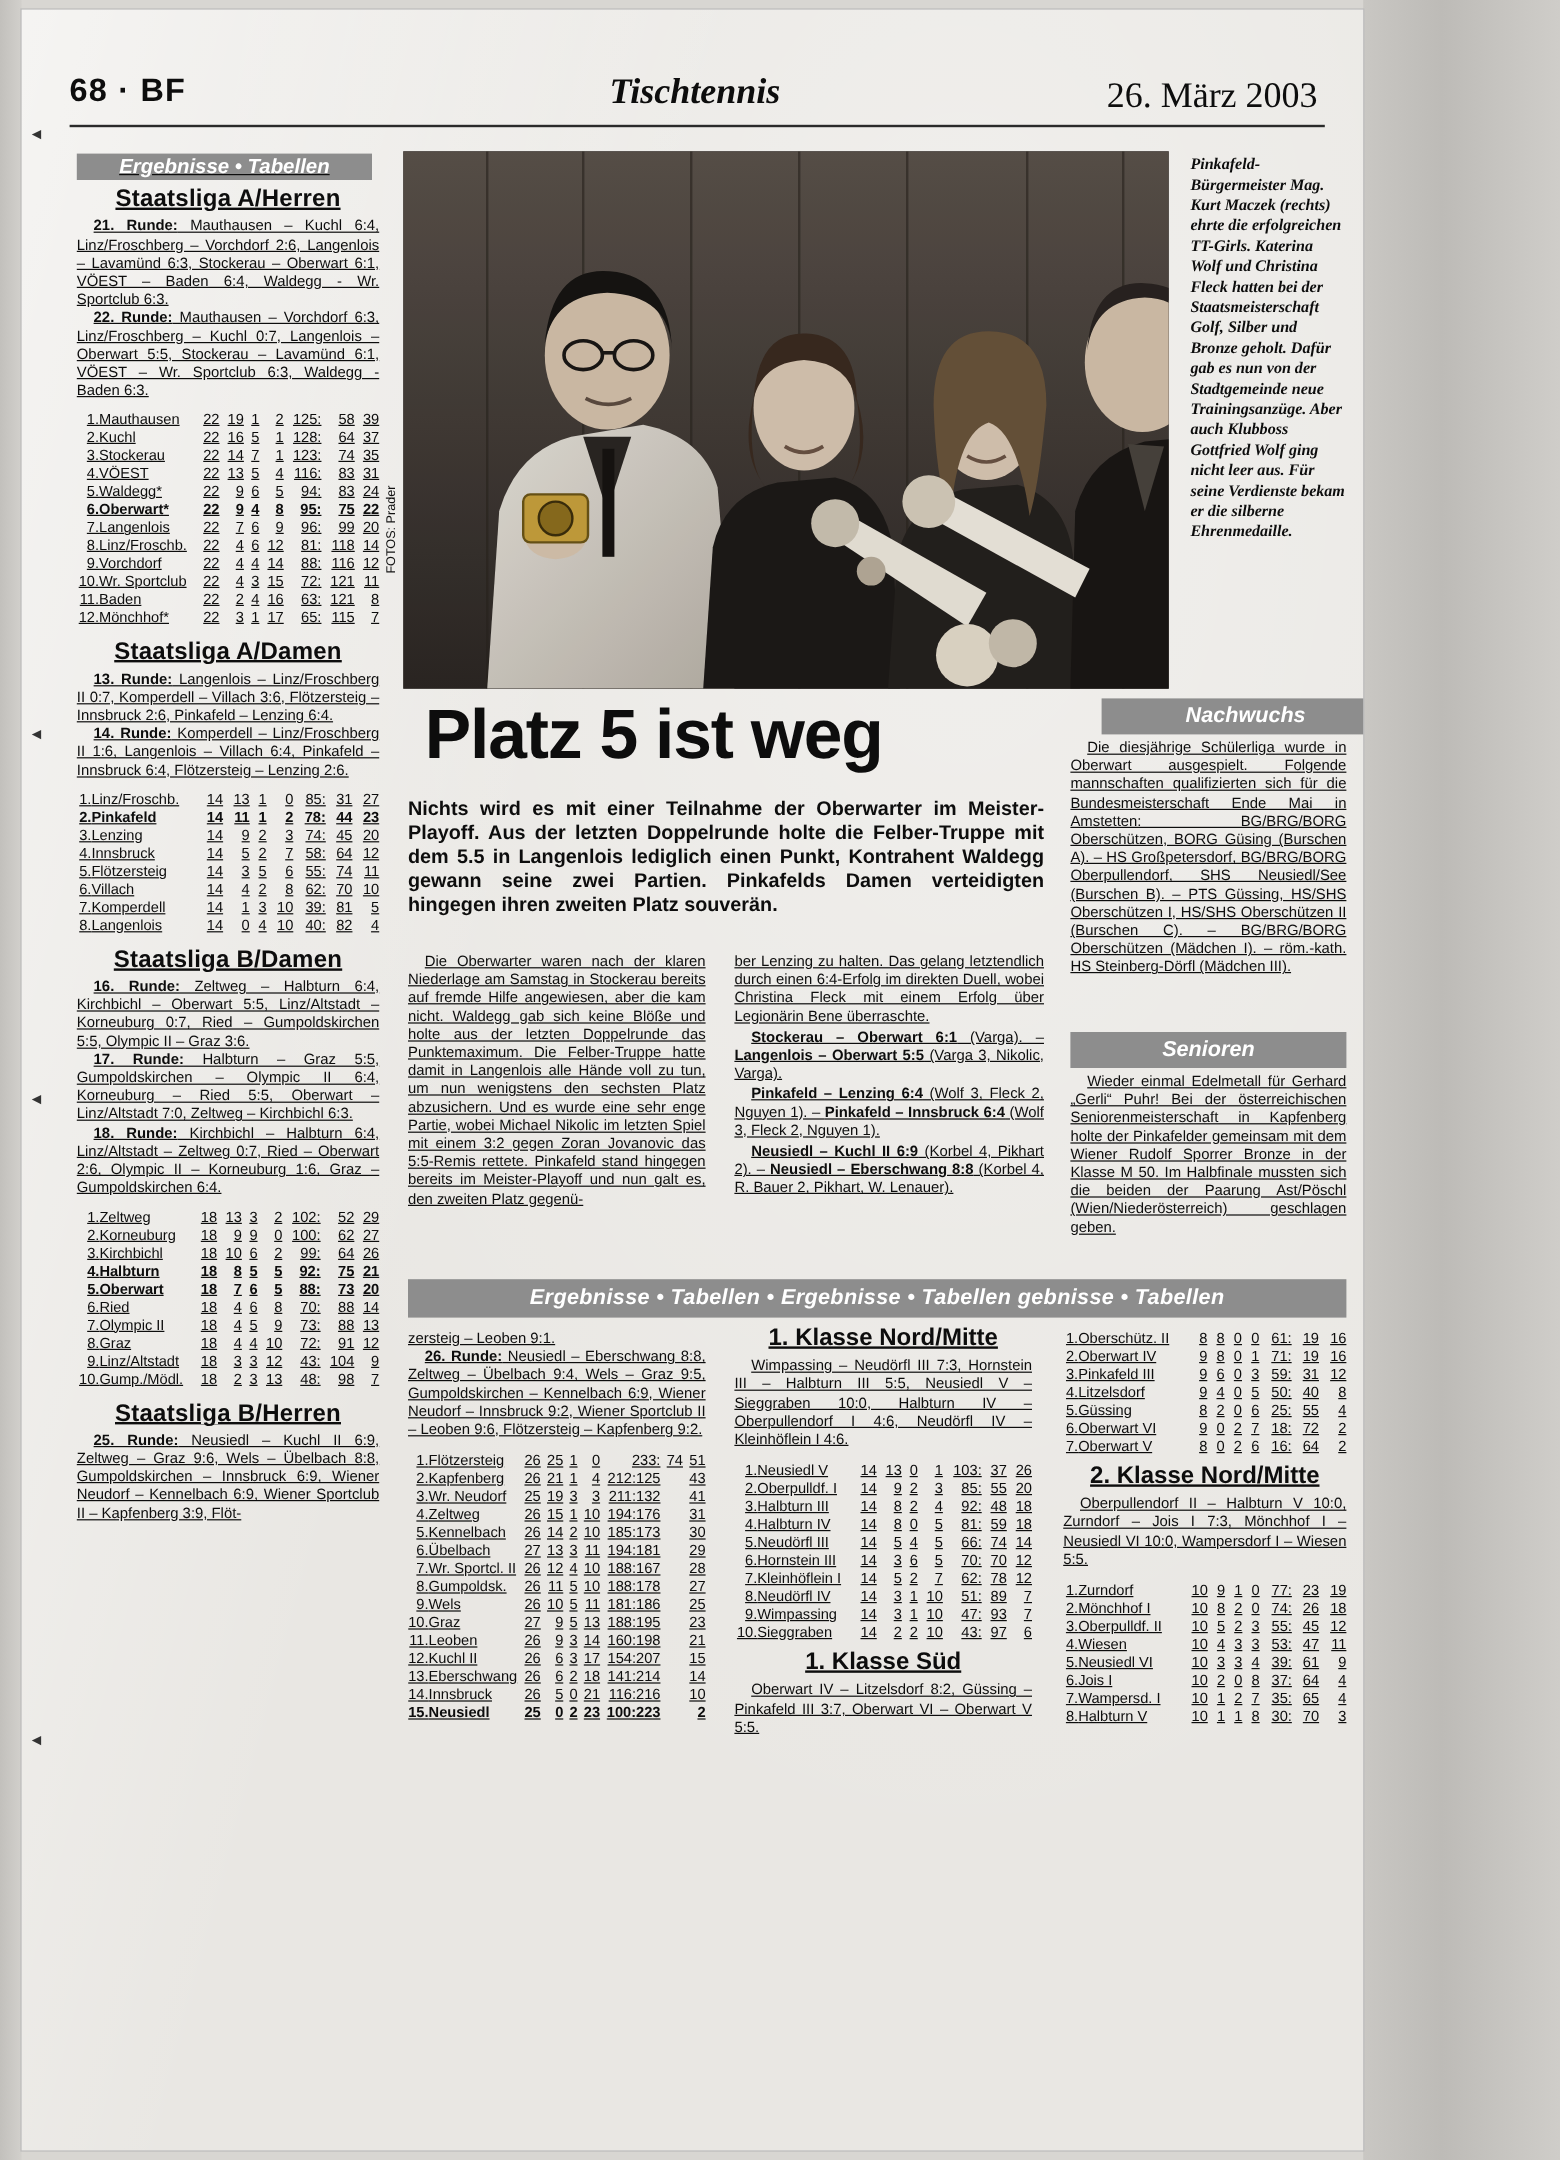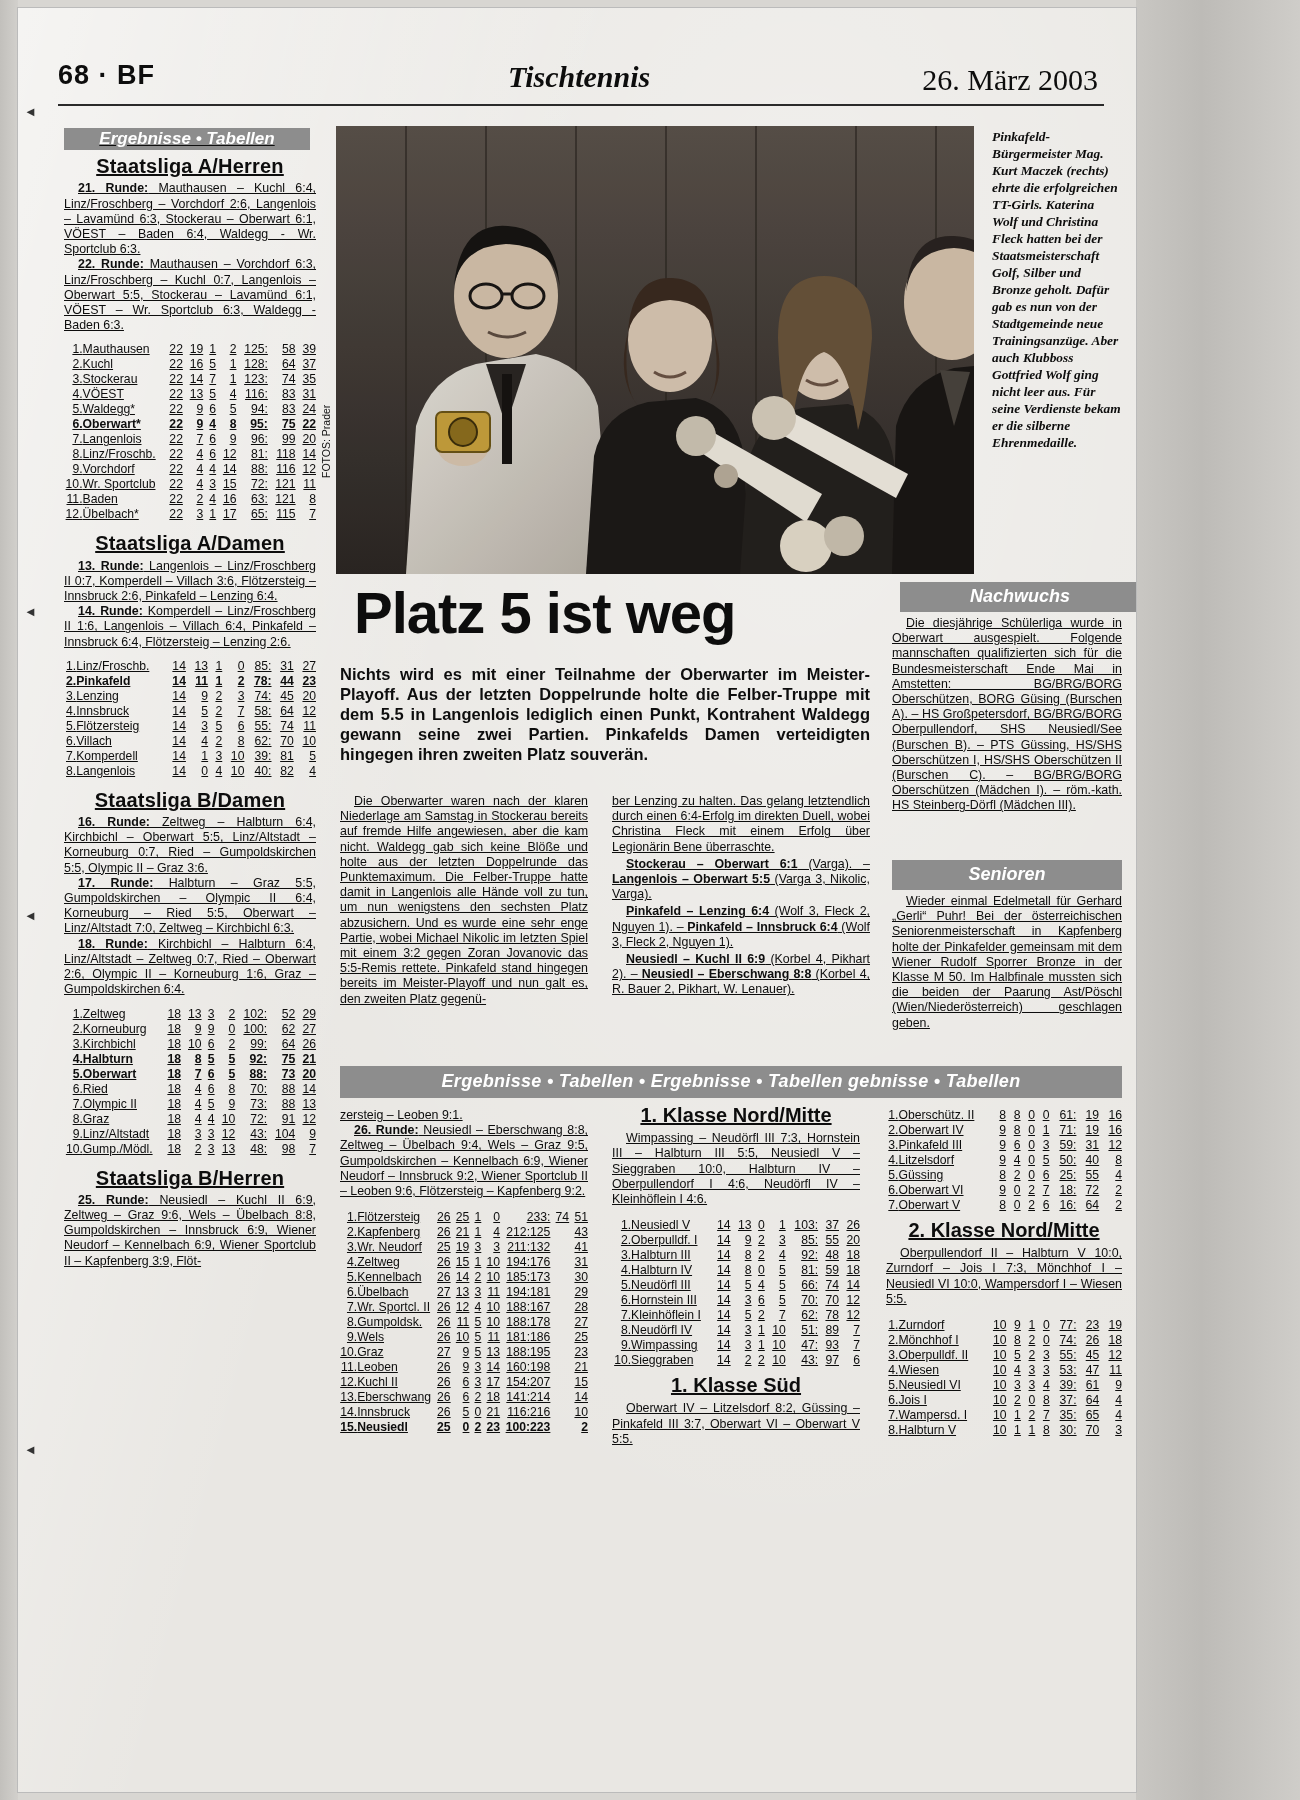--- a/index.html
+++ b/index.html
@@ -91,21 +91,21 @@
 
   
   #midA{left:322px;top:786px;width:248px;}
   #midB{left:594px;top:786px;width:258px;}
 
   
   .barwide{
     position:absolute;background:#8d8d8d;color:#fff;font-weight:bold;font-style:italic;
     text-align:center;font-size:18px;padding:4px 0 5px;
   }
-  #nachwuchsBar{left:882px;top:574px;width:240px;}
+  #nachwuchsBar{left:900px;top:574px;width:240px;}
   #nachwuchs{left:874px;top:608px;width:230px;}
   #seniorenBar{left:874px;top:852px;width:230px;}
   #senioren{left:874px;top:886px;width:230px;}
 
   
   #wideBar{
     position:absolute;left:322px;top:1058px;width:782px;
     background:#8d8d8d;color:#fff;font-weight:bold;font-style:italic;
     text-align:center;font-size:18px;padding:5px 0 6px;letter-spacing:.3px;
   }
@@ -257,21 +257,21 @@
             <td class="r" style="padding-left: 5px;">22</td>
             <td class="r" style="padding-left: 5px;">2</td>
             <td class="r" style="padding-left: 5px;">4</td>
             <td class="r" style="padding-left: 5px;">16</td>
             <td class="r" style="padding-left: 5px;">63:</td>
             <td class="r" style="padding-left: 5px;">121</td>
             <td class="r" style="padding-left: 5px;">8</td>
           </tr>
           <tr>
             <td class="r">12.</td>
-            <td class="nm">Übelbach*</td>
+            <td class="nm">Mönchhof*</td>
             <td class="r" style="padding-left: 5px;">22</td>
             <td class="r" style="padding-left: 5px;">3</td>
             <td class="r" style="padding-left: 5px;">1</td>
             <td class="r" style="padding-left: 5px;">17</td>
             <td class="r" style="padding-left: 5px;">65:</td>
             <td class="r" style="padding-left: 5px;">115</td>
             <td class="r" style="padding-left: 5px;">7</td>
           </tr>
         </tbody>
       </table>

